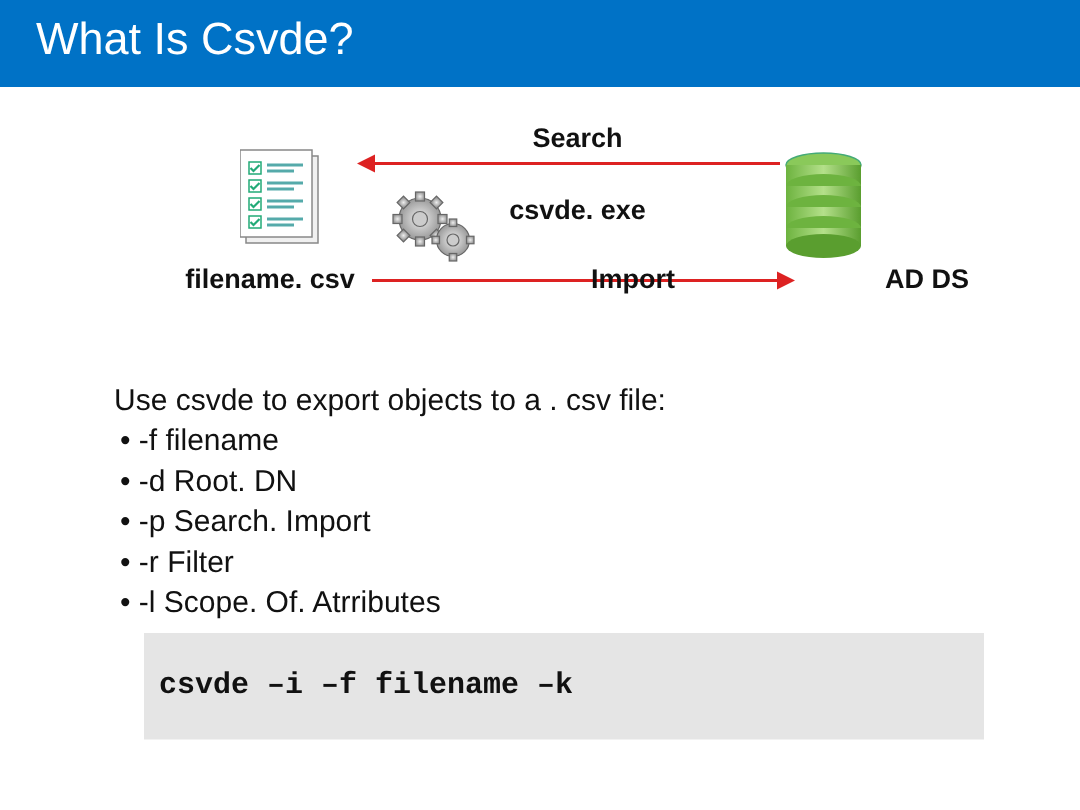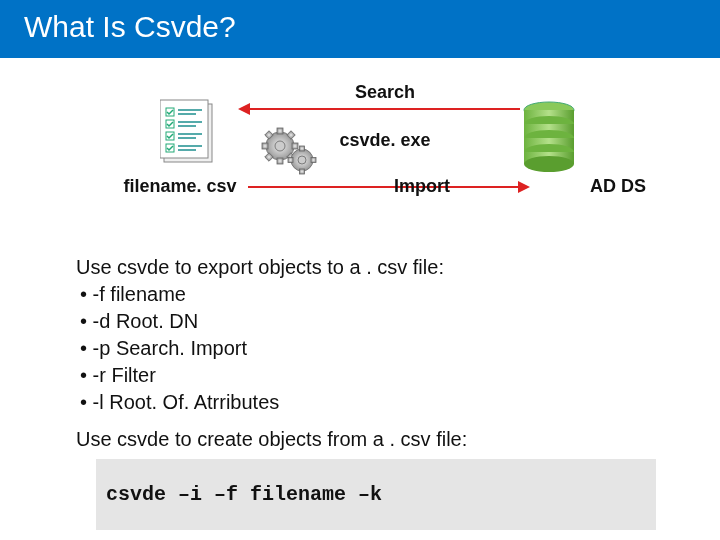--- a/index.html
+++ b/index.html
@@ -186,17 +186,16 @@
 
 </div>
 
 <div class="content">
   <p>Use csvde to export objects to a . csv file:</p>
   <ul>
     <li>-f filename</li>
     <li>-d Root. DN</li>
     <li>-p Search. Import</li>
     <li>-r Filter</li>
-    <li>-l Root. Of. Atrributes</li>
+    <li>-l Scope. Of. Atrributes</li>
   </ul>
-  <p style="margin-top:10px;">Use csvde to create objects from a . csv file:</p>
   <span class="code-block">csvde –i –f filename –k</span>
 </div>
 
 </body></html>

